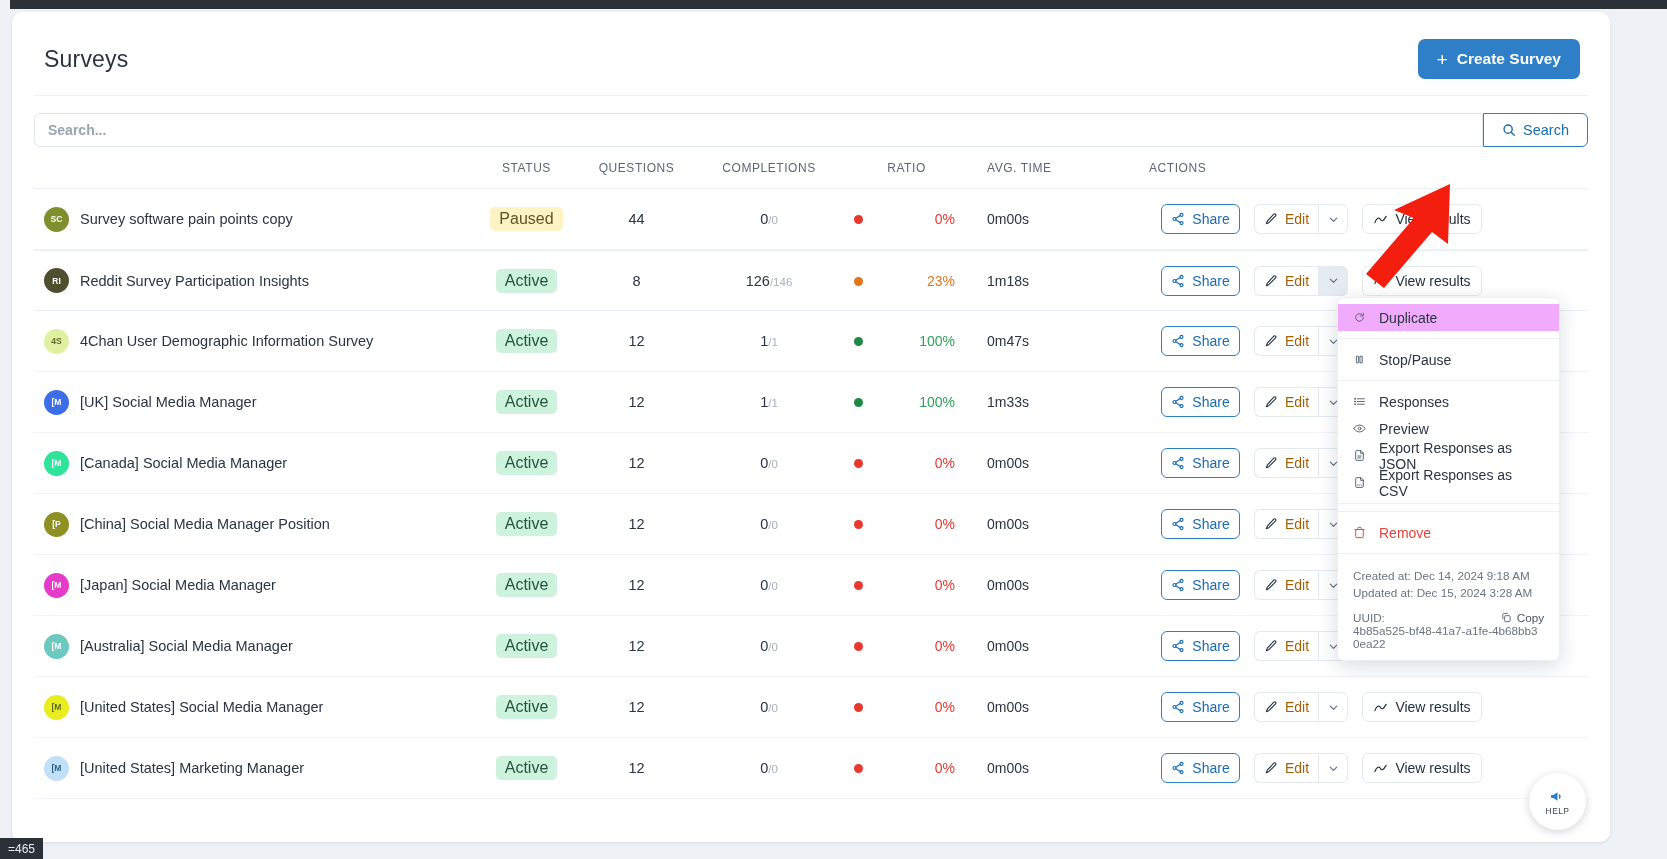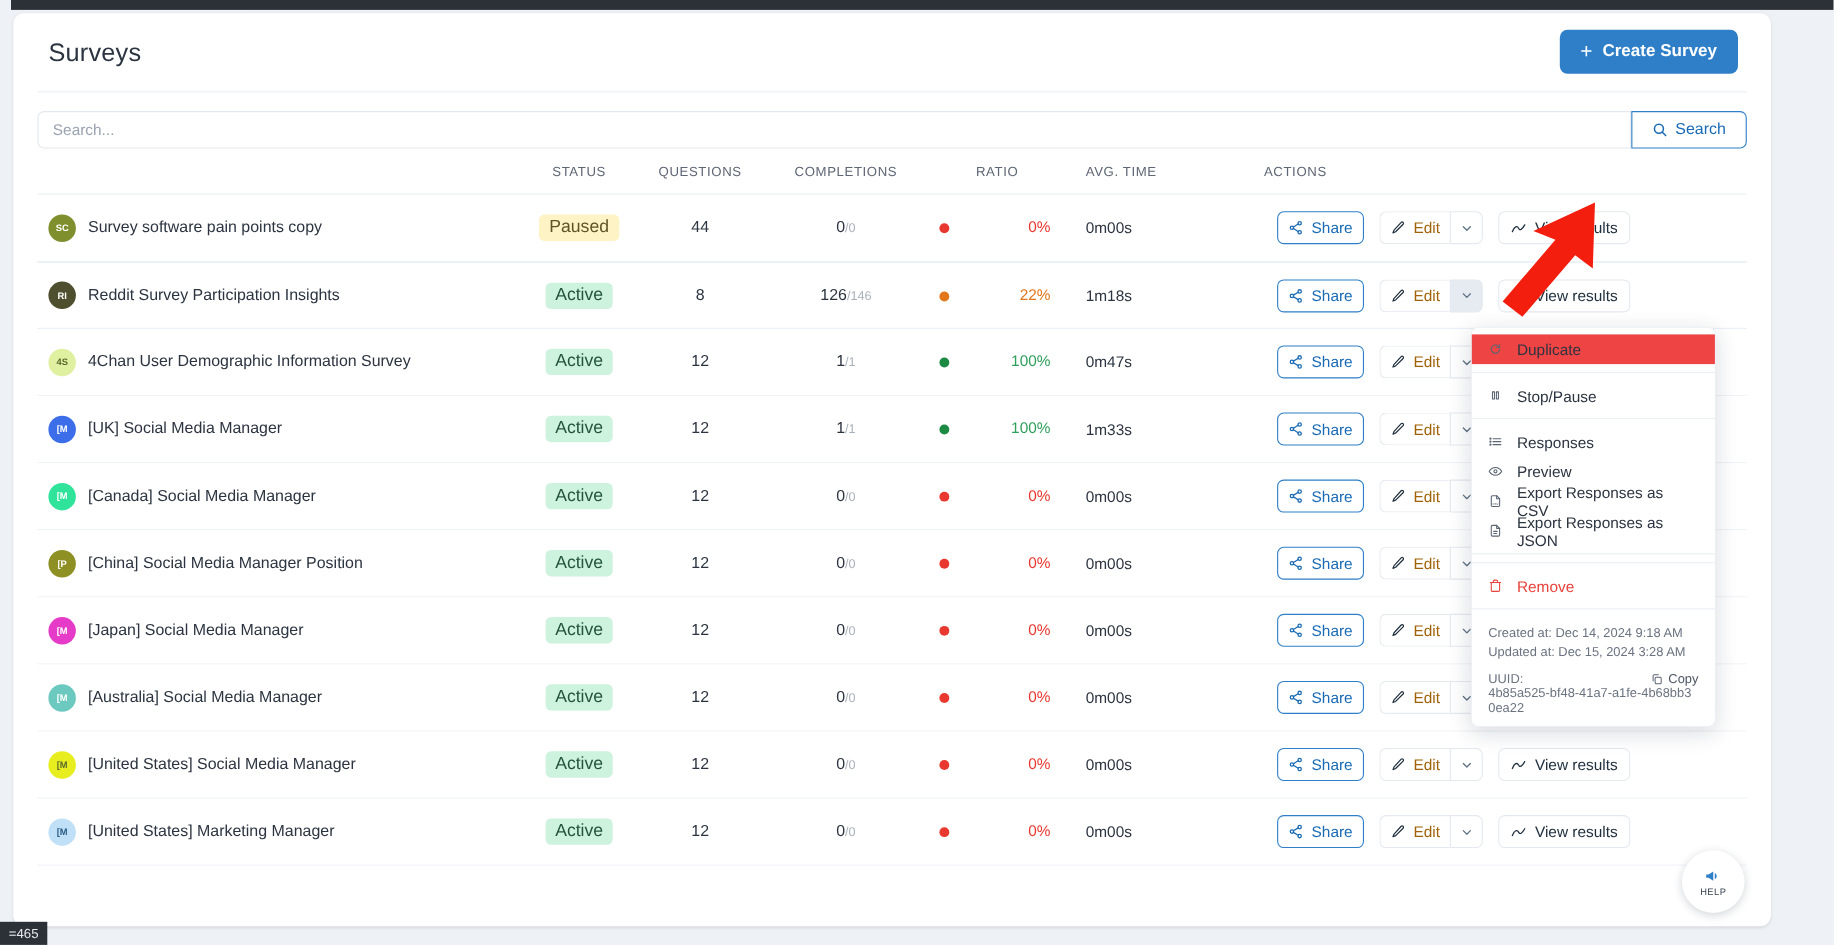--- a/index.html
+++ b/index.html
@@ -30,21 +30,21 @@
     border-radius: 10px;
     box-shadow: 0 1px 3px rgba(0,0,0,.10);
     overflow: visible;
   }
 
   
   .page-header {
     position: relative;
     height: 72px;
     border-bottom: 1px solid #eceff3;
-    margin: 0 22px;
+    margin: 12px 22px;
   }
   .page-title {
     position: absolute; left: 10px; top: 22px;
     font-size: 23px; color: #2b3440; font-weight: 400;
     letter-spacing: .2px;
   }
   .create-btn {
     position: absolute; right: 8px; top: 15px;
     height: 40px;
     background: #2e7fc8;
@@ -67,20 +67,21 @@
   .search-input {
     flex: 1;
     height: 34px;
     border: 1px solid #e3e8ef;
     border-radius: 6px 0 0 6px;
     padding: 0 13px;
     font-size: 14px;
     color: #3a4350;
     font-family: "Liberation Sans", sans-serif;
     outline: none;
+    font-weight: bold;
   }
   .search-input::placeholder { color: #9aa3b0; }
   .search-btn {
     width: 105px; height: 34px;
     border: 1px solid #2e7fc8;
     border-radius: 0 6px 6px 0;
     background: #fff;
     color: #1a6bb5;
     font-size: 14.5px;
     display: flex; align-items: center; justify-content: center; gap: 7px;
@@ -183,21 +184,21 @@
     z-index: 50;
     font-family: "Liberation Sans", sans-serif;
   }
   .dd-item {
     display: flex; align-items: center; gap: 13px;
     height: 27px;
     padding: 0 15px;
     font-size: 14px; color: #2b3440;
     cursor: pointer;
   }
-  .dd-item.hover { background: #ef4444; }
+  .dd-item.hover { background: #f0abfc; }
   .dd-item.danger { color: #e7423b; }
   .dd-ico { width: 13px; display: flex; align-items: center; justify-content: center; color: #5a6473; }
   .dd-item.danger .dd-ico { color: #e7423b; }
   .dd-sep { height: 1px; background: #eceff3; margin: 7px 0; }
   .dd-meta {
     padding: 7px 15px 3px 15px;
     font-size: 11.7px; color: #6a7380; line-height: 1.42;
   }
   .dd-uuid-head {
     padding: 7px 15px 0 15px;
@@ -323,21 +324,21 @@
             </div>
           </div>
           <div class="row highlight">
             <div class="c-name">
               <div class="avatar" style="background:#4d4f2e;color:#fff">RI</div>
               <div class="sname">Reddit Survey Participation Insights</div>
             </div>
             <div class="c-status"><span class="badge active">Active</span></div>
             <div class="c-q num">8</div>
             <div class="c-comp"><span class="comp-main">126</span><span class="comp-sub">/146</span></div>
-            <div class="c-ratio"><span class="dot" style="background:#e2761b"></span><span class="pct" style="color:#e2761b">22%</span></div>
+            <div class="c-ratio"><span class="dot" style="background:#e2761b"></span><span class="pct" style="color:#e2761b">23%</span></div>
             <div class="c-time time">1m18s</div>
             <div class="c-act">
               <button class="btn btn-share">
                 <svg class="icon-svg" width="14" height="14" viewBox="0 0 24 24" fill="none" stroke="#1a6bb5" stroke-width="2" stroke-linecap="round">
                   <circle cx="18" cy="5" r="2.6"></circle>
                   <circle cx="6" cy="12" r="2.6"></circle>
                   <circle cx="18" cy="19" r="2.6"></circle>
                   <line x1="8.3" y1="10.8" x2="15.7" y2="6.2"></line>
                   <line x1="8.3" y1="13.2" x2="15.7" y2="17.8"></line>
                 </svg>
@@ -763,35 +764,35 @@
                 <circle cx="12" cy="12" r="2.6"></circle>
               </svg>
             </span>
             <span>Preview</span>
           </div>
           <div class="dd-item">
             <span class="dd-ico">
               <svg class="icon-svg" width="13" height="13" viewBox="0 0 24 24" fill="none" stroke="#5a6473" stroke-width="1.8" stroke-linecap="round" stroke-linejoin="round">
                 <path d="M14 3H7a2 2 0 0 0-2 2v14a2 2 0 0 0 2 2h10a2 2 0 0 0 2-2V8z"></path>
                 <polyline points="14 3 14 8 19 8"></polyline>
-                <text x="12" y="18.5" font-size="6.5" text-anchor="middle" fill="#5a6473" stroke="none" font-family="Liberation Sans">csv</text>
+                <line x1="9" y1="13" x2="15" y2="13"></line>
+                <line x1="9" y1="16.5" x2="14" y2="16.5"></line>
               </svg>
             </span>
-            <span>Export Responses as CSV</span>
+            <span>Export Responses as JSON</span>
           </div>
           <div class="dd-item">
             <span class="dd-ico">
               <svg class="icon-svg" width="13" height="13" viewBox="0 0 24 24" fill="none" stroke="#5a6473" stroke-width="1.8" stroke-linecap="round" stroke-linejoin="round">
                 <path d="M14 3H7a2 2 0 0 0-2 2v14a2 2 0 0 0 2 2h10a2 2 0 0 0 2-2V8z"></path>
                 <polyline points="14 3 14 8 19 8"></polyline>
-                <line x1="9" y1="13" x2="15" y2="13"></line>
-                <line x1="9" y1="16.5" x2="14" y2="16.5"></line>
+                <text x="12" y="18.5" font-size="6.5" text-anchor="middle" fill="#5a6473" stroke="none" font-family="Liberation Sans">csv</text>
               </svg>
             </span>
-            <span>Export Responses as JSON</span>
+            <span>Export Responses as CSV</span>
           </div>
           <div class="dd-sep"></div>
           <div class="dd-sep"></div>
           <div class="dd-item danger">
             <span class="dd-ico">
               <svg class="icon-svg" width="13" height="13" viewBox="0 0 24 24" fill="none" stroke="#e7423b" stroke-width="1.8" stroke-linecap="round" stroke-linejoin="round">
                 <polyline points="3.5 6.5 20.5 6.5"></polyline>
                 <path d="M19 6.5v13a2 2 0 0 1-2 2H7a2 2 0 0 1-2-2v-13"></path>
                 <path d="M8.5 6.5V4.5a2 2 0 0 1 2-2h3a2 2 0 0 1 2 2v2"></path>
               </svg>

